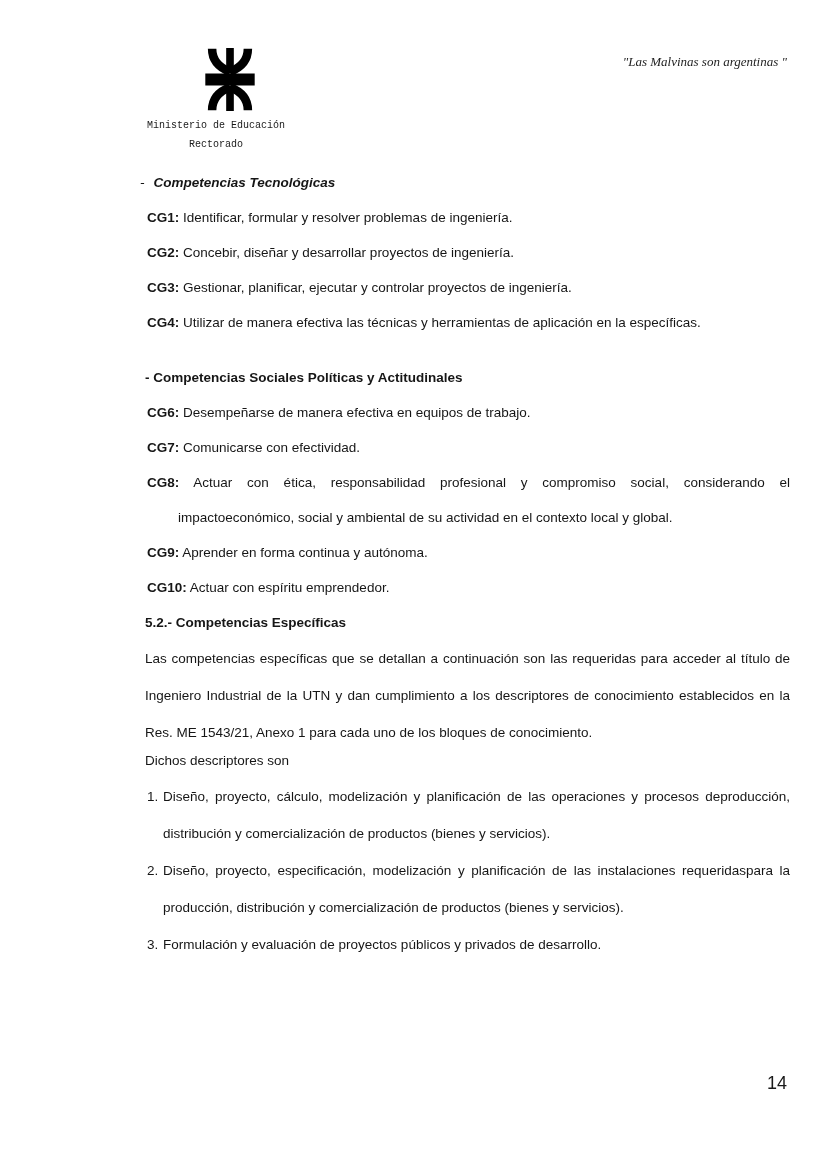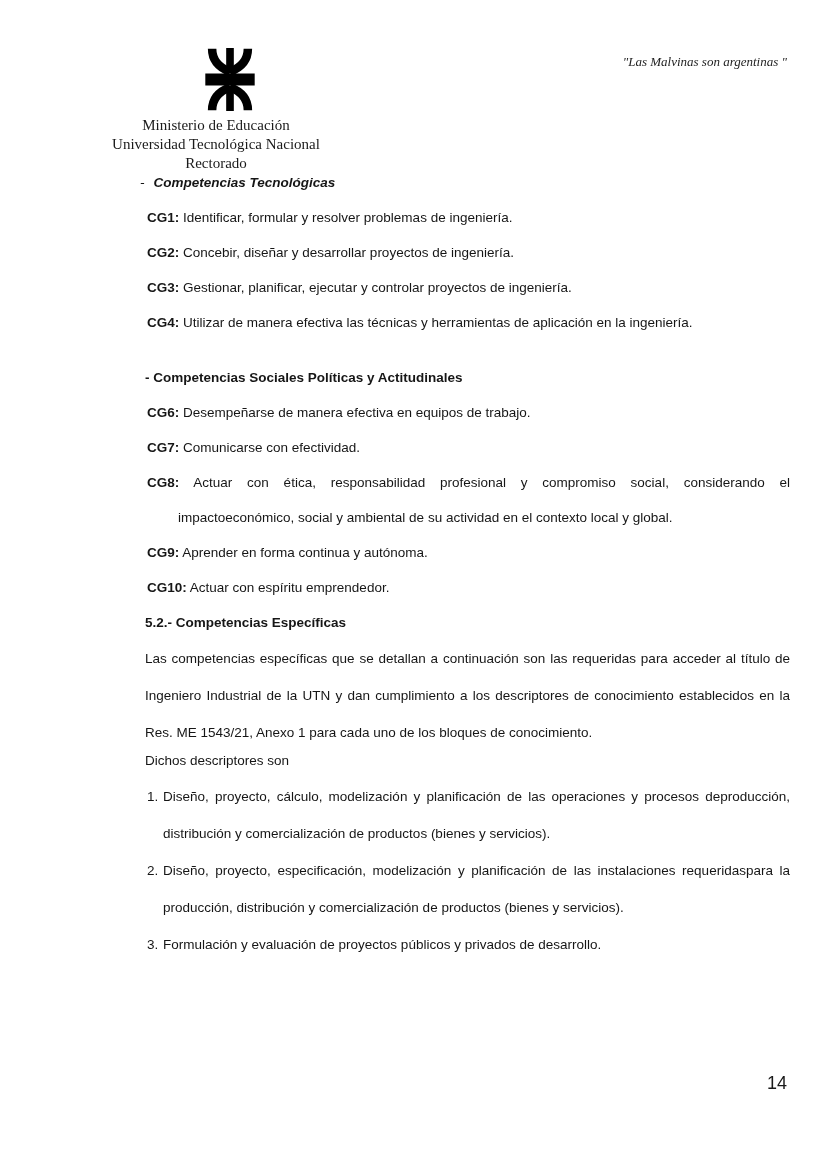--- a/index.html
+++ b/index.html
@@ -20,22 +20,22 @@
     font-family:"Liberation Serif",serif;
     font-style:italic;font-size:13px;color:#222;
     white-space:nowrap;
   }
   
   .logo{position:absolute;left:204px;top:48px;width:52px;height:63px;}
   
   .org{
     position:absolute;left:100px;top:116px;width:232px;
     text-align:center;
-    font-family:Liberation Serif, serif;
-    font-size:15px;line-height:19px;color:#1a1a1a;
+    font-family:Liberation Mono, monospace;
+    font-size:10px;line-height:19px;color:#1a1a1a;
   }
   
   .content{
     position:absolute;left:145px;top:0;width:645px;
     font-size:13.5px;line-height:35px;
   }
   .h-tec{margin-top:165px;margin-left:-5px;white-space:nowrap;font-style:italic;}
   .h-tec .dash{font-weight:400;margin-right:9px;}
   .bold{font-weight:700;}
   .cg{
@@ -72,21 +72,20 @@
       <line x1="30" y1="0" x2="30" y2="30" stroke-width="9"></line>
       <line x1="1" y1="37" x2="59" y2="37" stroke-width="14"></line>
       <path d="M9 73 Q9 54 30 46" stroke-width="10"></path>
       <path d="M51 73 Q51 54 30 46" stroke-width="10"></path>
       <line x1="30" y1="74" x2="30" y2="44" stroke-width="9"></line>
     </g>
   </svg>
 
   <div class="org">
     <div>Ministerio de Educación</div>
-    <div>Universidad Tecnológica Nacional</div>
     <div>Rectorado</div>
   </div>
 
   <div class="content">
 
     <div class="h-tec"><span class="dash">-</span><span class="bold">Competencias Tecnológicas</span></div>
 
     <div class="cg">
       <span class="cg-label">CG1:</span>
       <span>Identificar, formular y resolver problemas de ingeniería.</span>
@@ -94,21 +93,21 @@
     <div class="cg">
       <span class="cg-label">CG2:</span>
       <span>Concebir, diseñar y desarrollar proyectos de ingeniería.</span>
     </div>
     <div class="cg">
       <span class="cg-label">CG3:</span>
       <span>Gestionar, planificar, ejecutar y controlar proyectos de ingeniería.</span>
     </div>
     <div class="cg">
       <span class="cg-label">CG4:</span>
-      <span>Utilizar de manera efectiva las técnicas y herramientas de aplicación en la ingeniería.</span>
+      <span>Utilizar de manera efectiva las técnicas y herramientas de aplicación en la específicas.</span>
     </div>
 
     <div class="h-soc">- Competencias Sociales Políticas y Actitudinales</div>
 
     <div class="cg">
       <span class="cg-label">CG6:</span>
       <span>Desempeñarse de manera efectiva en equipos de trabajo.</span>
     </div>
     <div class="cg">
       <span class="cg-label">CG7:</span>

